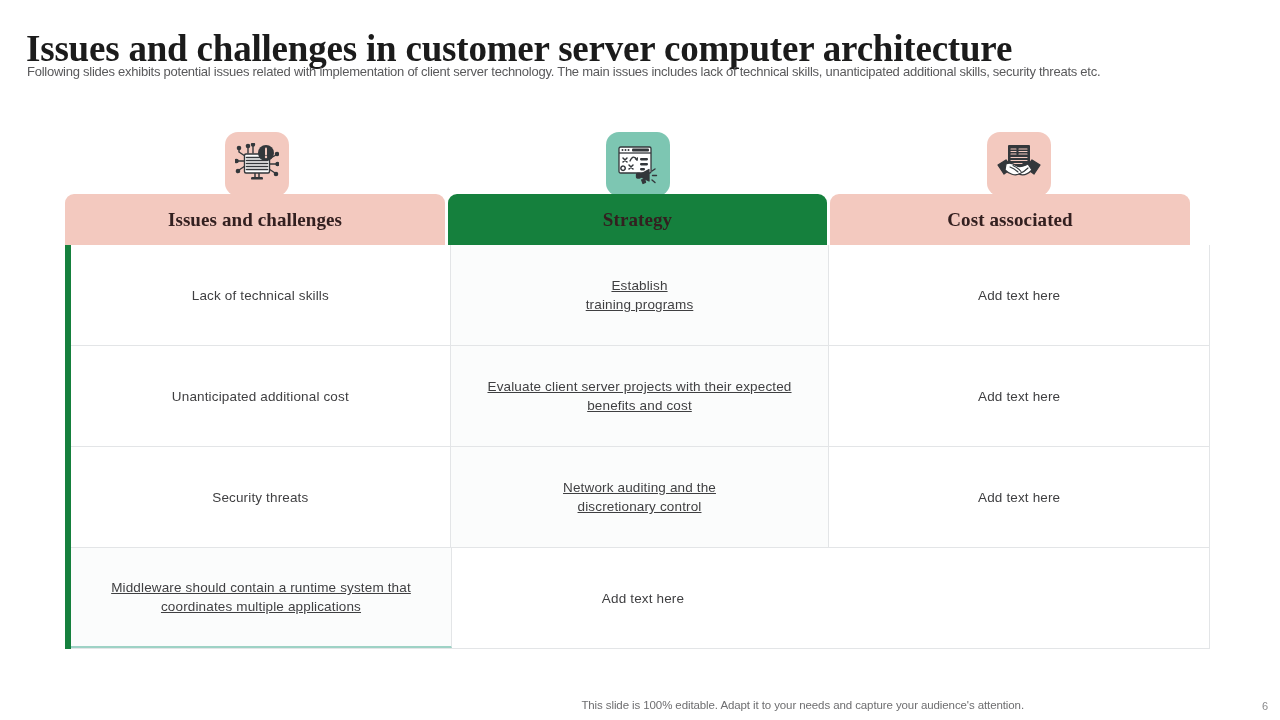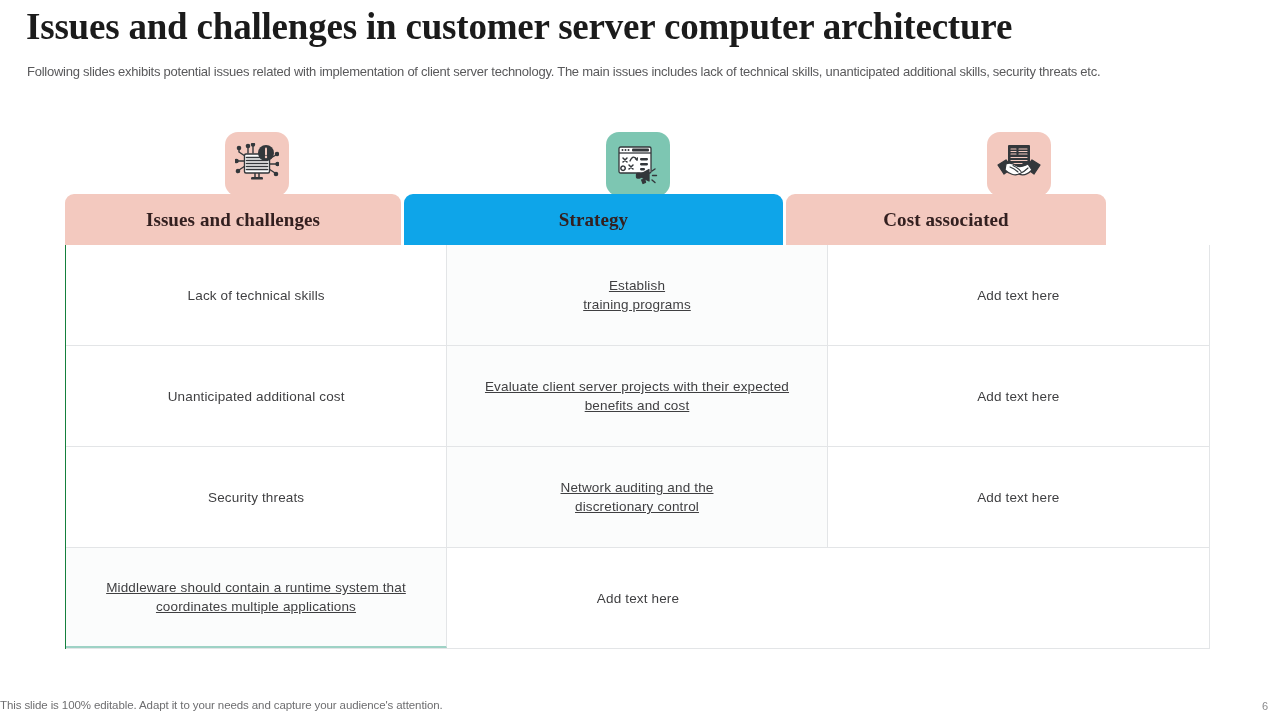--- a/index.html
+++ b/index.html
@@ -16,21 +16,21 @@
     position: relative;
     width: 1280px;
     height: 720px;
     background: #ffffff;
   }
 
   
   .slide-title {
     position: absolute;
     left: 26px;
-    top: 5px;
+    top: 27px;
     width: 1232px;
     font-family: "Liberation Serif", serif;
     font-weight: bold;
     font-size: 37px;
     line-height: 44px;
     letter-spacing: -0.2px;
     color: #1b1b1b;
     white-space: nowrap;
   }
 
@@ -81,24 +81,24 @@
     border-radius: 9px 9px 0 0;
     display: flex;
     align-items: center;
     justify-content: center;
     font-family: "Liberation Serif", serif;
     font-weight: bold;
     font-size: 19px;
     color: #332020;
     letter-spacing: 0.1px;
   }
-  .th.c1 { width: 336px; background: #f3c9bf; }
+  .th.c1 { width: 380px; background: #f3c9bf; }
   .th.spacer { width: 3px; background: transparent; }
-  .th.c2 { width: 379px; background: #0ea5e9; }
-  .th.c3 { width: 320px; background: #f3c9bf; }
+  .th.c2 { width: 379px; background: #15803d; }
+  .th.c3 { width: 360px; background: #f3c9bf; }
 
   .trow {
     display: flex;
     width: 100%;
     border-bottom: 1px solid #e3e5e7;
   }
   .trow:last-child { border-bottom: 1px solid #e3e5e7; }
 
   .td {
     display: flex;
@@ -124,34 +124,34 @@
   .trow:last-child .td.c1 { height: 100px; }
   .trow:last-child .td.c2 {
     height: 100px;
     border-bottom: 2px solid #9ed2c5;
     margin-bottom: -1px;
   }
   .trow:last-child .td.c3 { height: 100px; }
 
   
   .tbody-wrap {
-    border-left: 1px solid #15803d;
+    border-left: 6px solid #15803d;
     border-right: 1px solid #e3e5e7;
     width: 1145px;
   }
 
   .cell-line { display: block; text-decoration: underline; }
 
   
   .footer-note {
     position: absolute;
     left: 0;
     top: 699px;
     width: 1024px;
-    text-align: left;
+    text-align: right;
     font-size: 11.5px;
     color: #6e6e70;
     letter-spacing: -0.1px;
   }
 
   .page-number {
     position: absolute;
     right: 12px;
     top: 700px;
     font-size: 11px;

